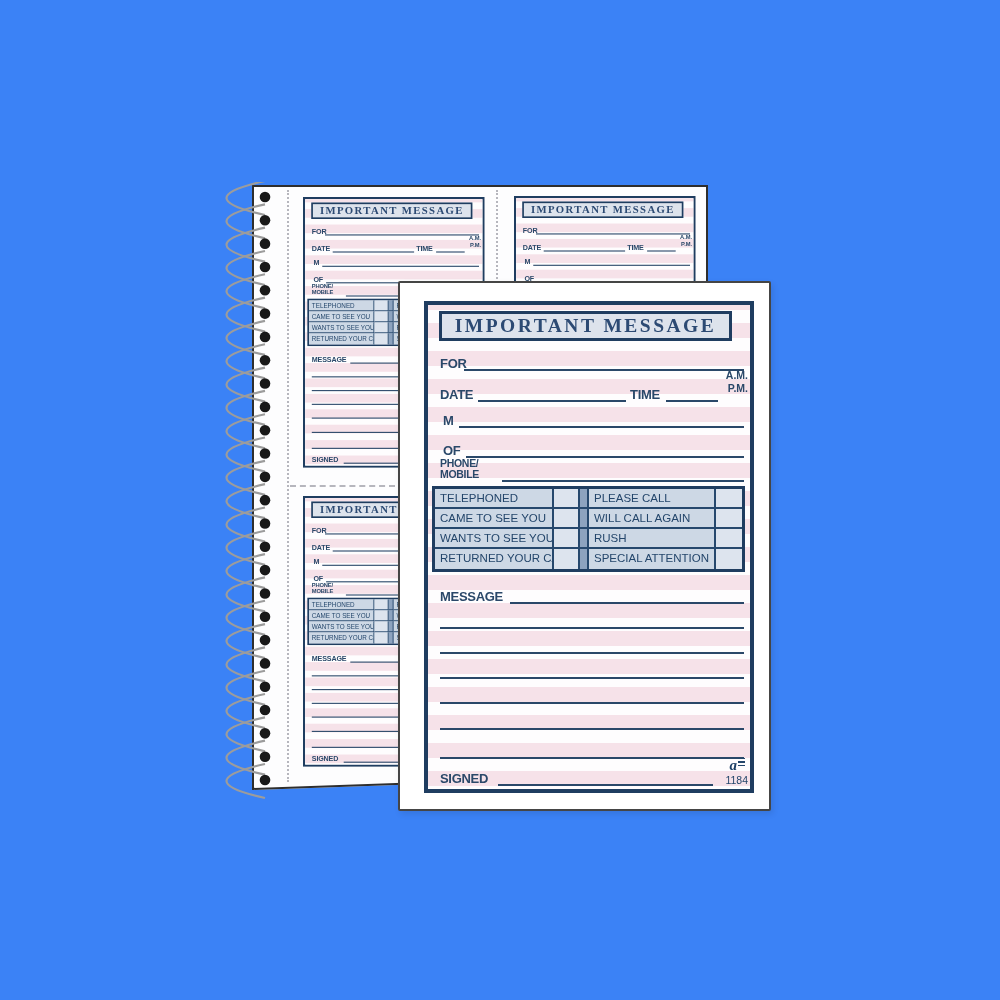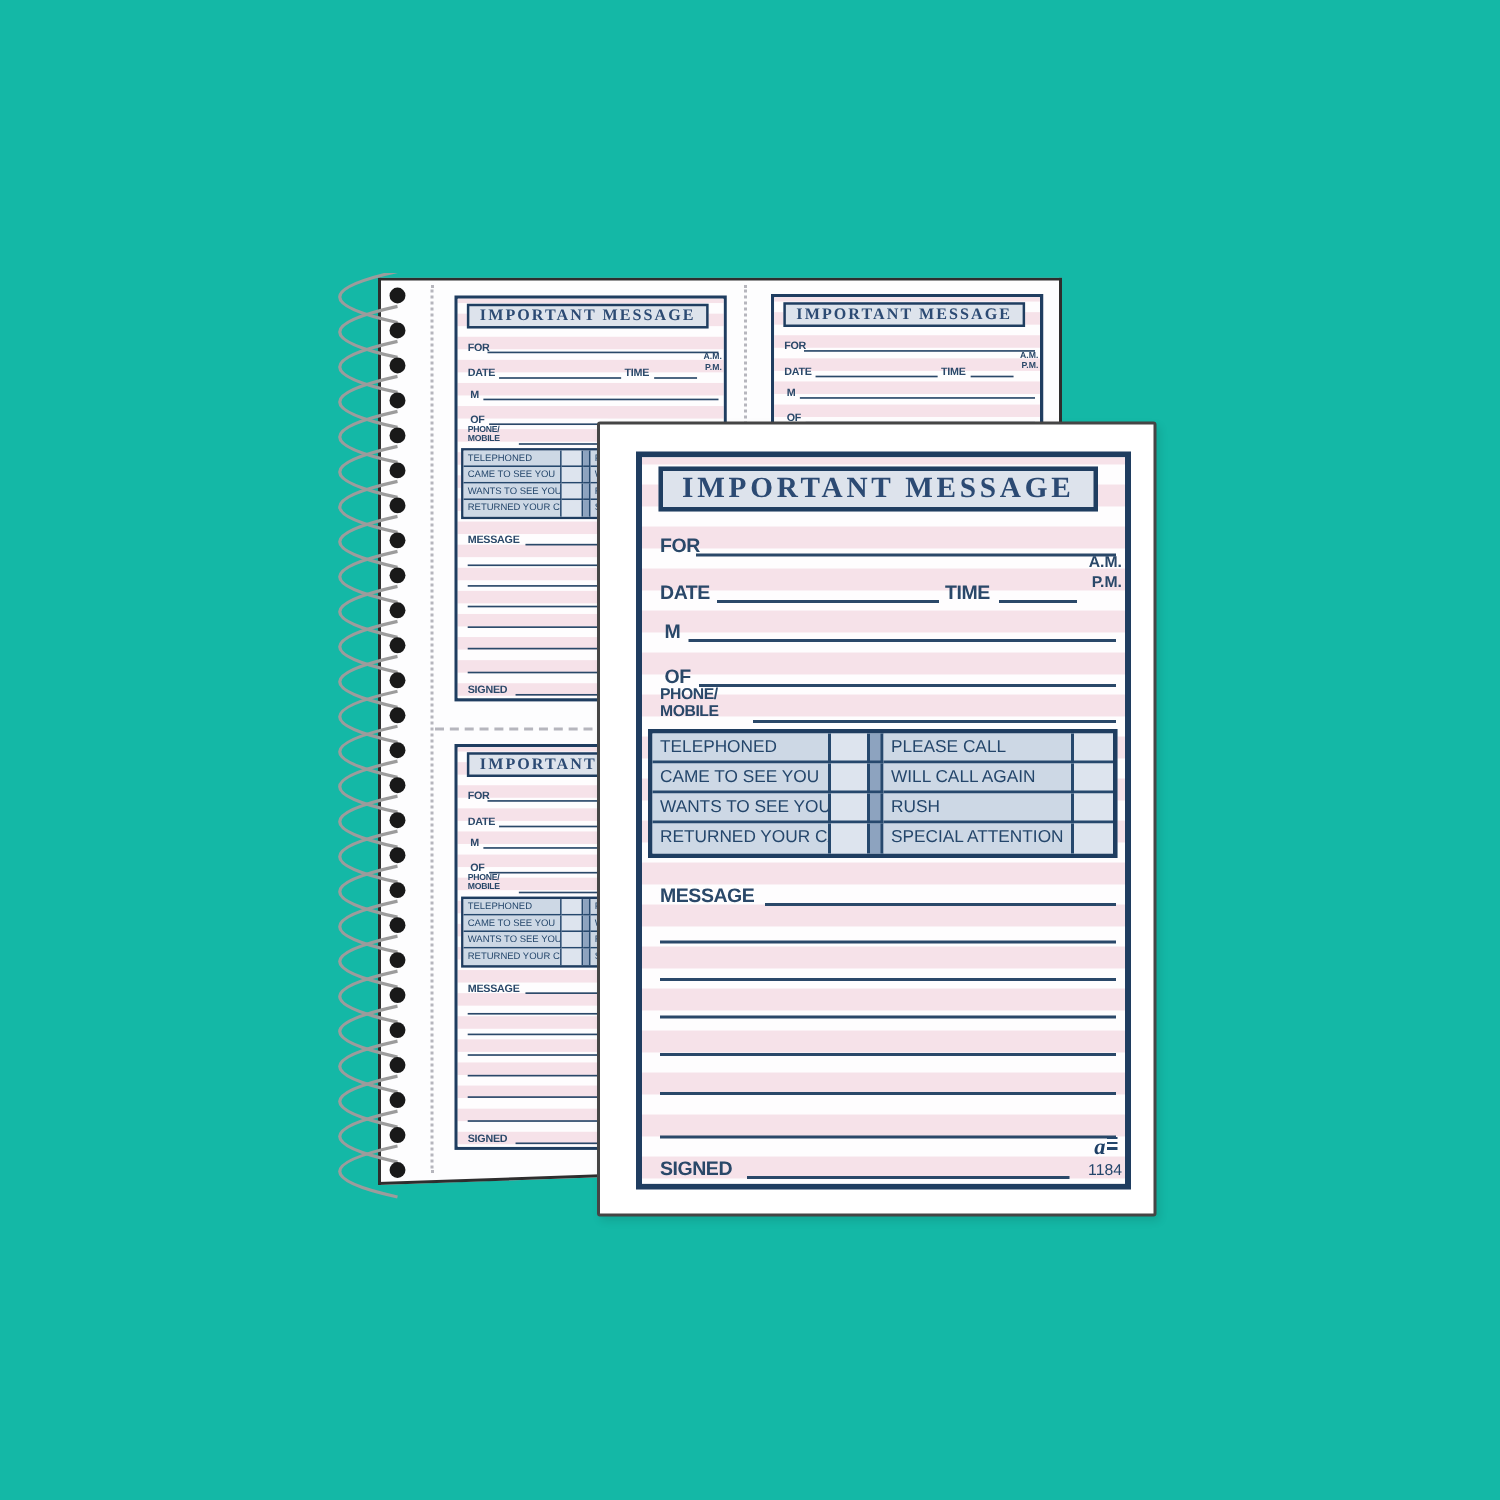--- a/index.html
+++ b/index.html
@@ -1,16 +1,16 @@
 <!DOCTYPE html>
 <html><head>
 <meta charset="utf-8">
 <style>
   html,body{margin:0;padding:0;background:#ffffff;}
-  .stage{position:relative;width:1000px;height:1000px;background:#14b8a6;overflow:hidden;
+  .stage{position:relative;width:1000px;height:1000px;background:#3b82f6;overflow:hidden;
          font-family:"Liberation Sans",sans-serif;color:#24466b;}
 
   
   .notebook{position:absolute;left:252px;top:185px;width:456px;height:605px;
             background:#fdfdfe;border:2px solid #2e2e2e;border-bottom:none;box-sizing:border-box;
             clip-path:polygon(0 0,100% 0,100% calc(100% - 16px),0 100%);}
   .page-bottom-edge{position:absolute;left:252px;top:788px;width:458px;height:2px;background:#2e2e2e;
             transform:rotate(-2deg);transform-origin:left top;}
   .perf{position:absolute;}
   .perf-v1{left:33px;top:3px;height:592px;border-left:2px dotted #b6b6bd;}

